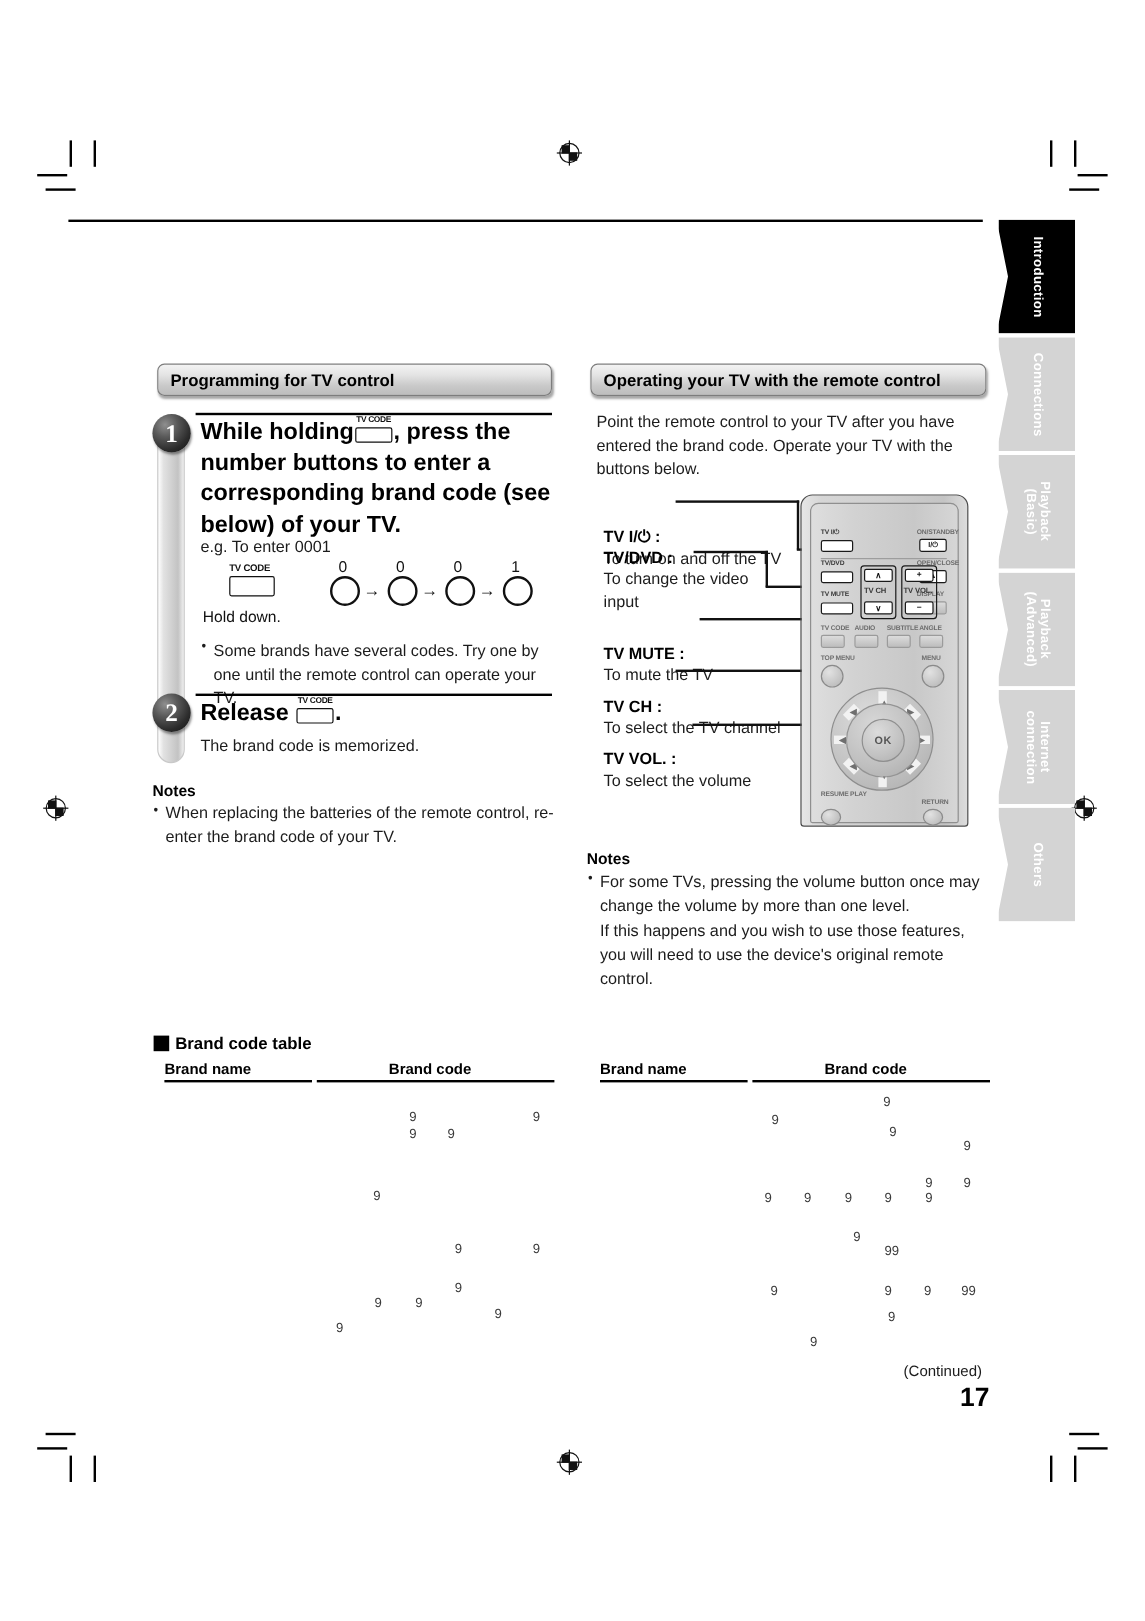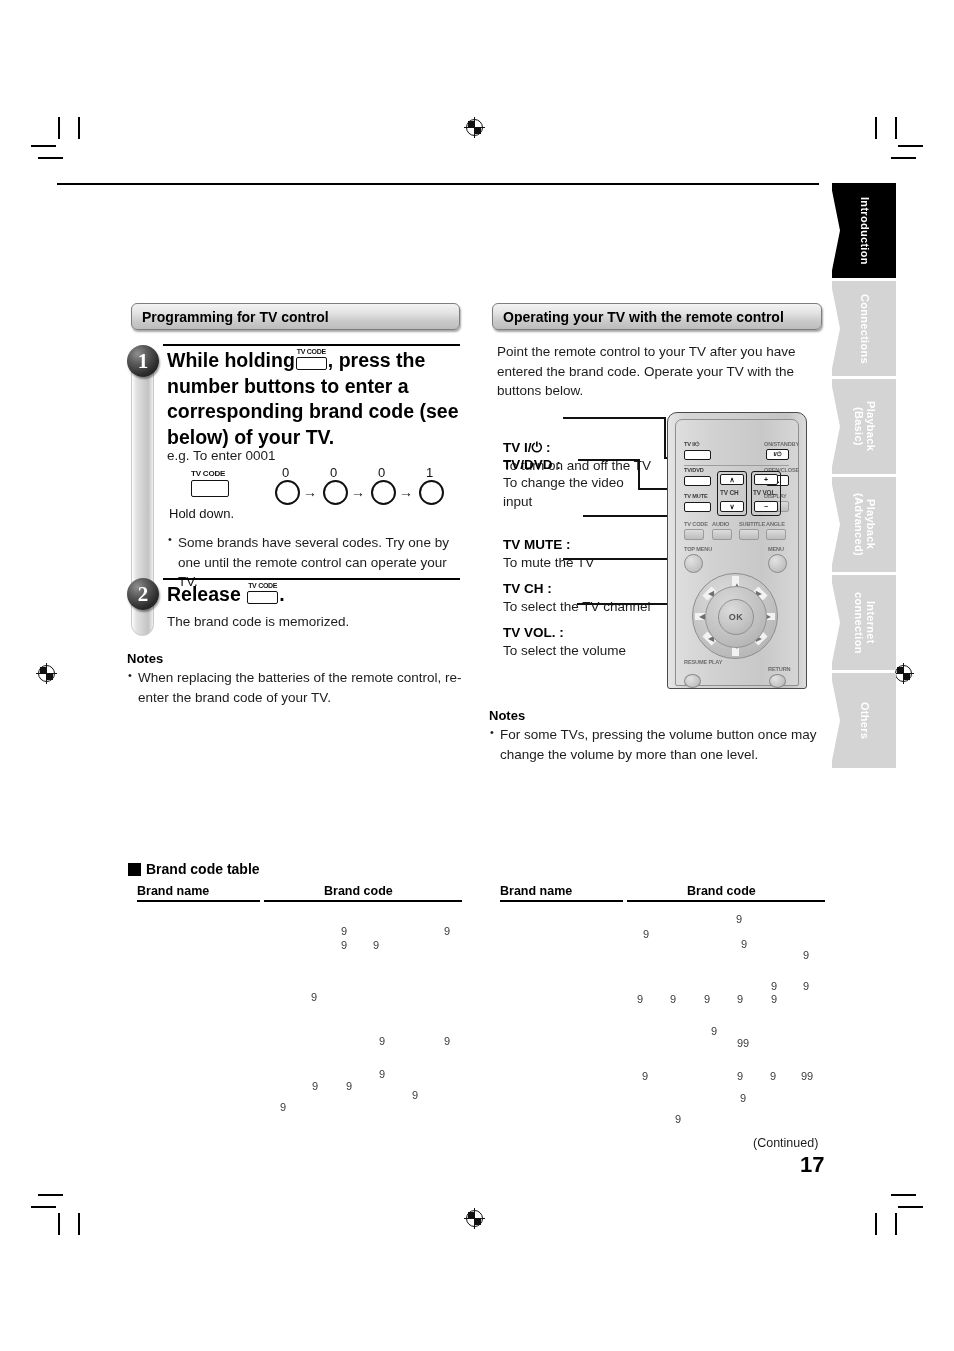--- a/index.html
+++ b/index.html
@@ -471,20 +471,21 @@
 
   <span class="rlbl" style="left:16px;top:247px;white-space:pre-line;line-height:1.05;"><span>RESUME PLAY</span></span>
   <span class="rcirc" style="left:16px;top:261px;width:17px;height:14px;"></span>
   <span class="rlbl" style="left:100px;top:253px;">RETURN</span>
   <span class="rcirc" style="left:101px;top:261px;width:17px;height:14px;"></span>
 </div>
 
 <div class="notes-h" style="left:489px;top:708px;">Notes</div>
 <div class="notes-l" style="left:489px;top:725px;width:340px;">
   <span class="b">For some TVs, pressing the volume button once may change the volume by more than one level.</span>
+  <span class="cont">If this happens and you wish to use those features, you will need to use the device's original remote control.</span>
 </div>
 
 <div class="sq" style="left:128px;top:863px;"></div>
 <div class="sec-h2" style="left:146px;top:861px;">Brand code table</div>
 
 <div class="tbl-hdr" style="left:137px;top:884px;">Brand name</div>
 <div class="tbl-rule" style="left:137px;top:900px;width:123px;"></div>
 <div class="tbl-hdr" style="left:324px;top:884px;">Brand code</div>
 <div class="tbl-rule" style="left:264px;top:900px;width:198px;"></div>
 

